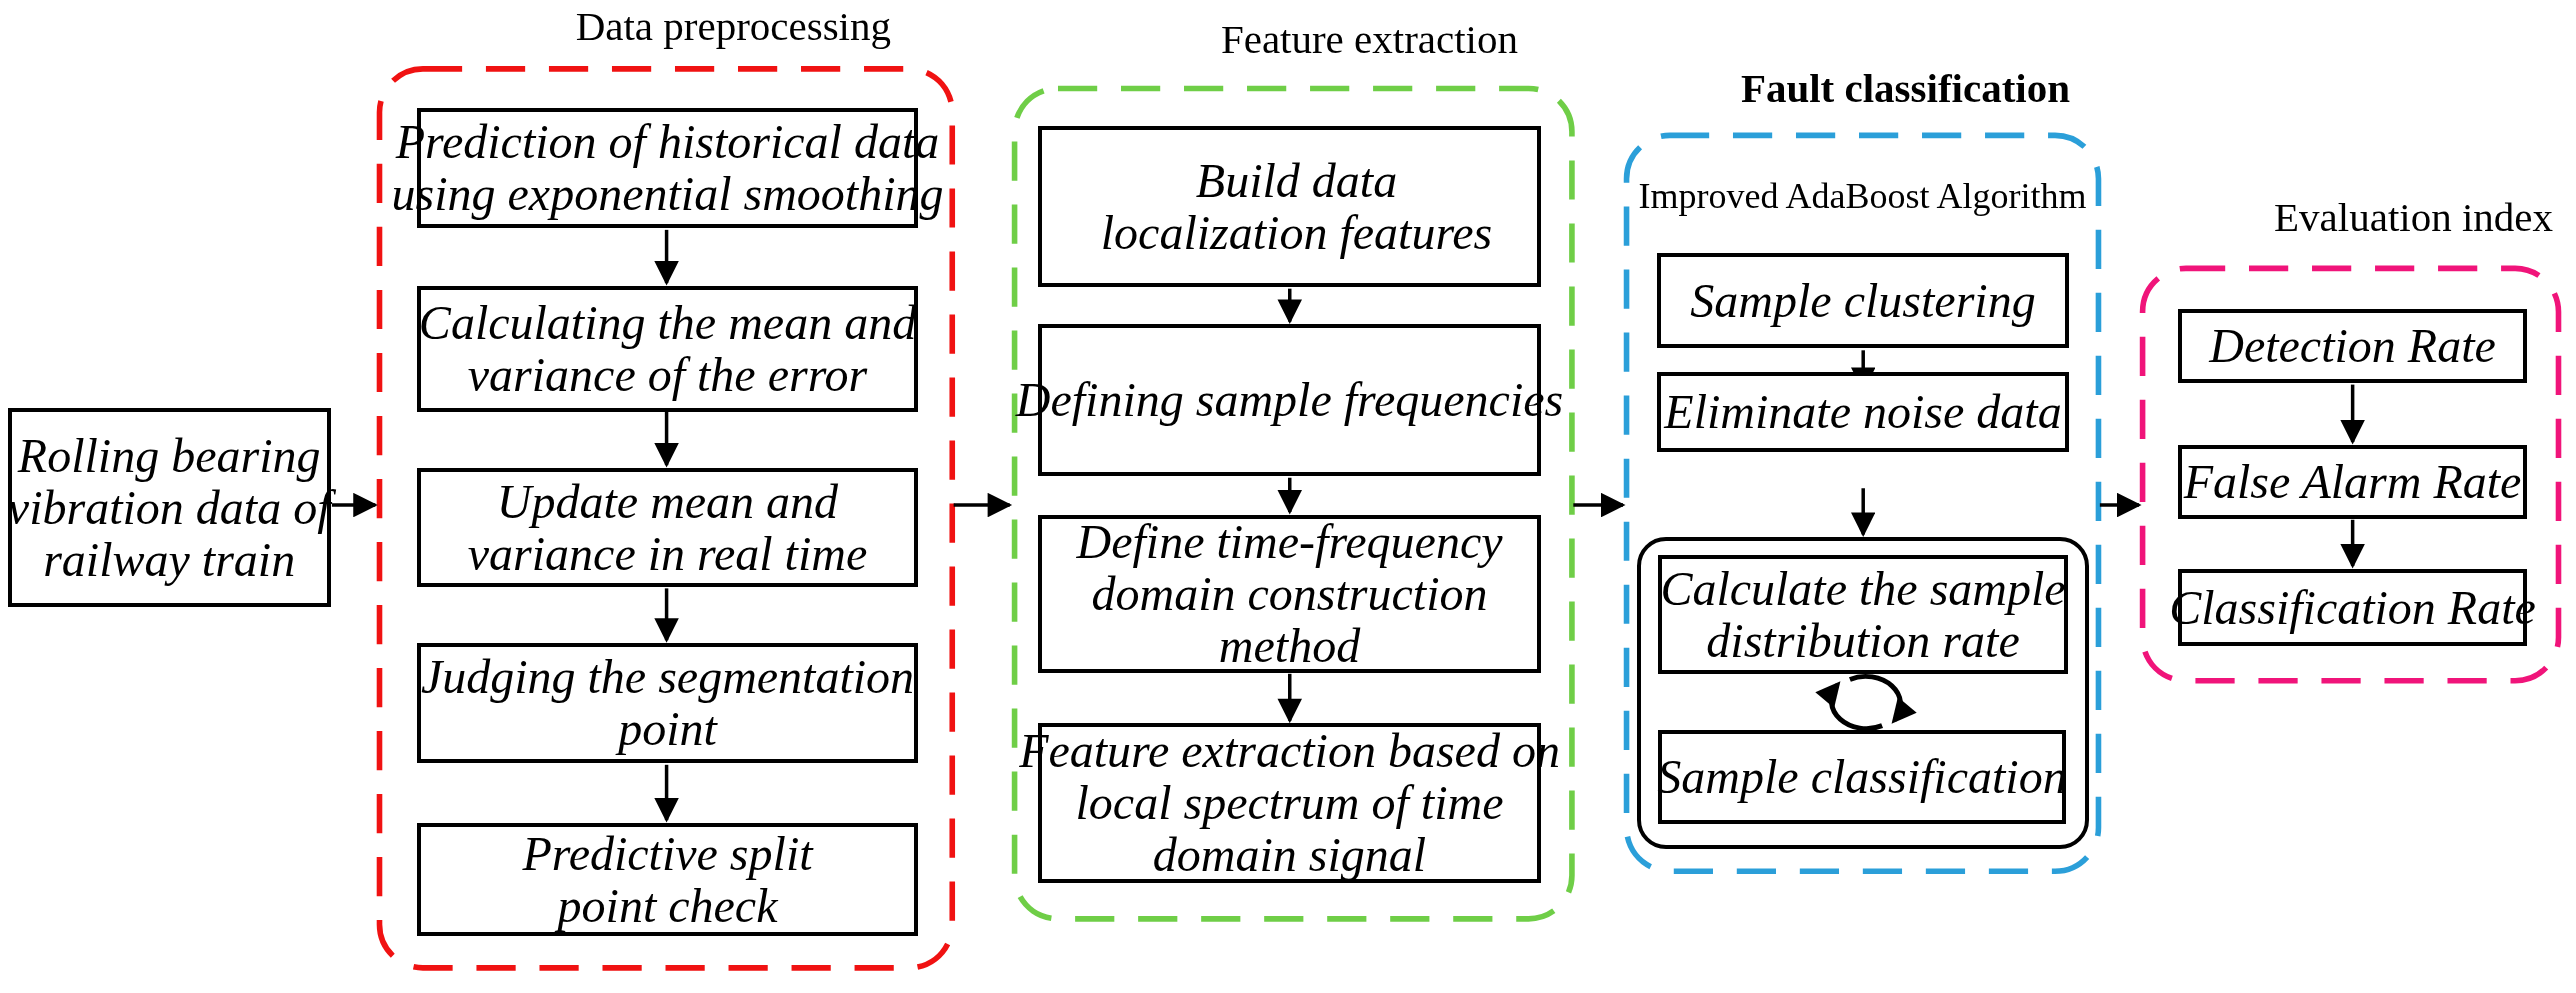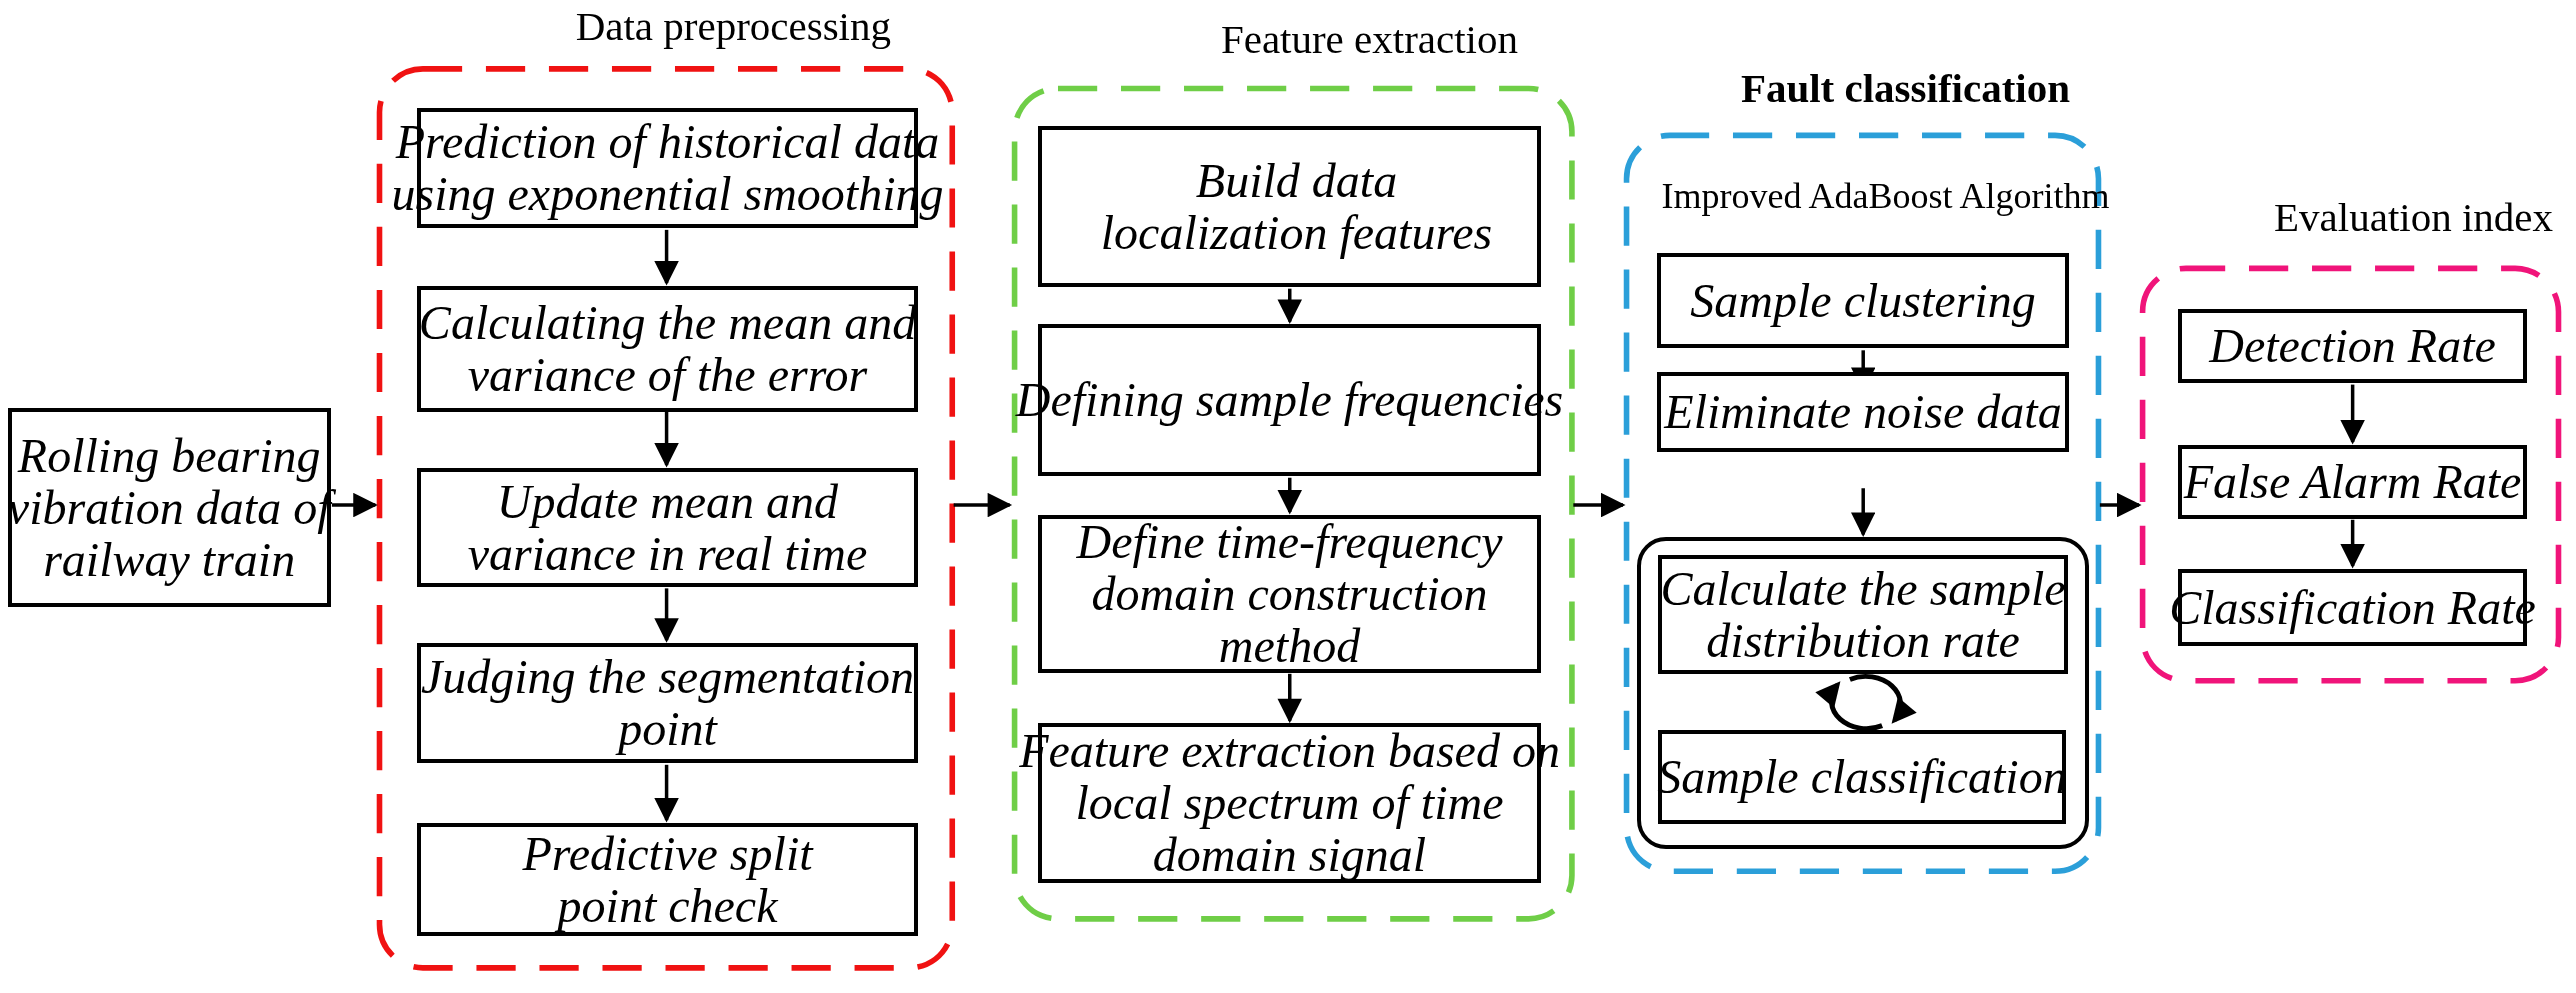--- a/index.html
+++ b/index.html
@@ -35,21 +35,21 @@
   #node-pre-4 { left: 417px; top: 643px;  width: 501px; height: 120px; }
   #node-pre-5 { left: 417px; top: 823px; width: 501px; height: 113px; }
 
   #title-feature      { left: 1084px; top: 14px;   width: 434px; height: 50px; }
   #node-fe-1 { left: 1038px; top: 126px;  width: 503px; height: 161px; padding-left: 14px; }
   #node-fe-2 { left: 1038px; top: 324px;  width: 503px; height: 152px; }
   #node-fe-3 { left: 1038px; top: 515px;  width: 503px; height: 158px; }
   #node-fe-4 { left: 1038px; top: 723px; width: 503px; height: 160px; }
 
   #title-fault        { left: 1636px; top: 63px;   width: 434px; height: 50px; font-weight: bold; }
-  #algo-label         { left: 1632px; top: 172px;  width: 461px; height: 49px; margin-left: 23px; }
+  #algo-label         { left: 1632px; top: 172px;  width: 461px; height: 49px; }
   #node-fc-1 { left: 1657px; top: 253px;  width: 412px; height: 95px; }
   #node-fc-2 { left: 1657px; top: 372px;  width: 412px; height: 80px; }
   #loop-box  { left: 1637px; top: 537px;  width: 452px; height: 312px; }
   #node-fc-3 { left: 1658px; top: 555px;  width: 410px; height: 119px; }
   #node-fc-4 { left: 1658px; top: 730px; width: 408px; height: 94px; }
 
   #title-evaluation   { left: 2119px; top: 192px;  width: 434px; height: 50px; }
   #node-ev-1 { left: 2178px; top: 309px;  width: 349px; height: 74px; }
   #node-ev-2 { left: 2178px; top: 445px;  width: 349px; height: 74px; }
   #node-ev-3 { left: 2178px; top: 569px;  width: 349px; height: 77px; }

